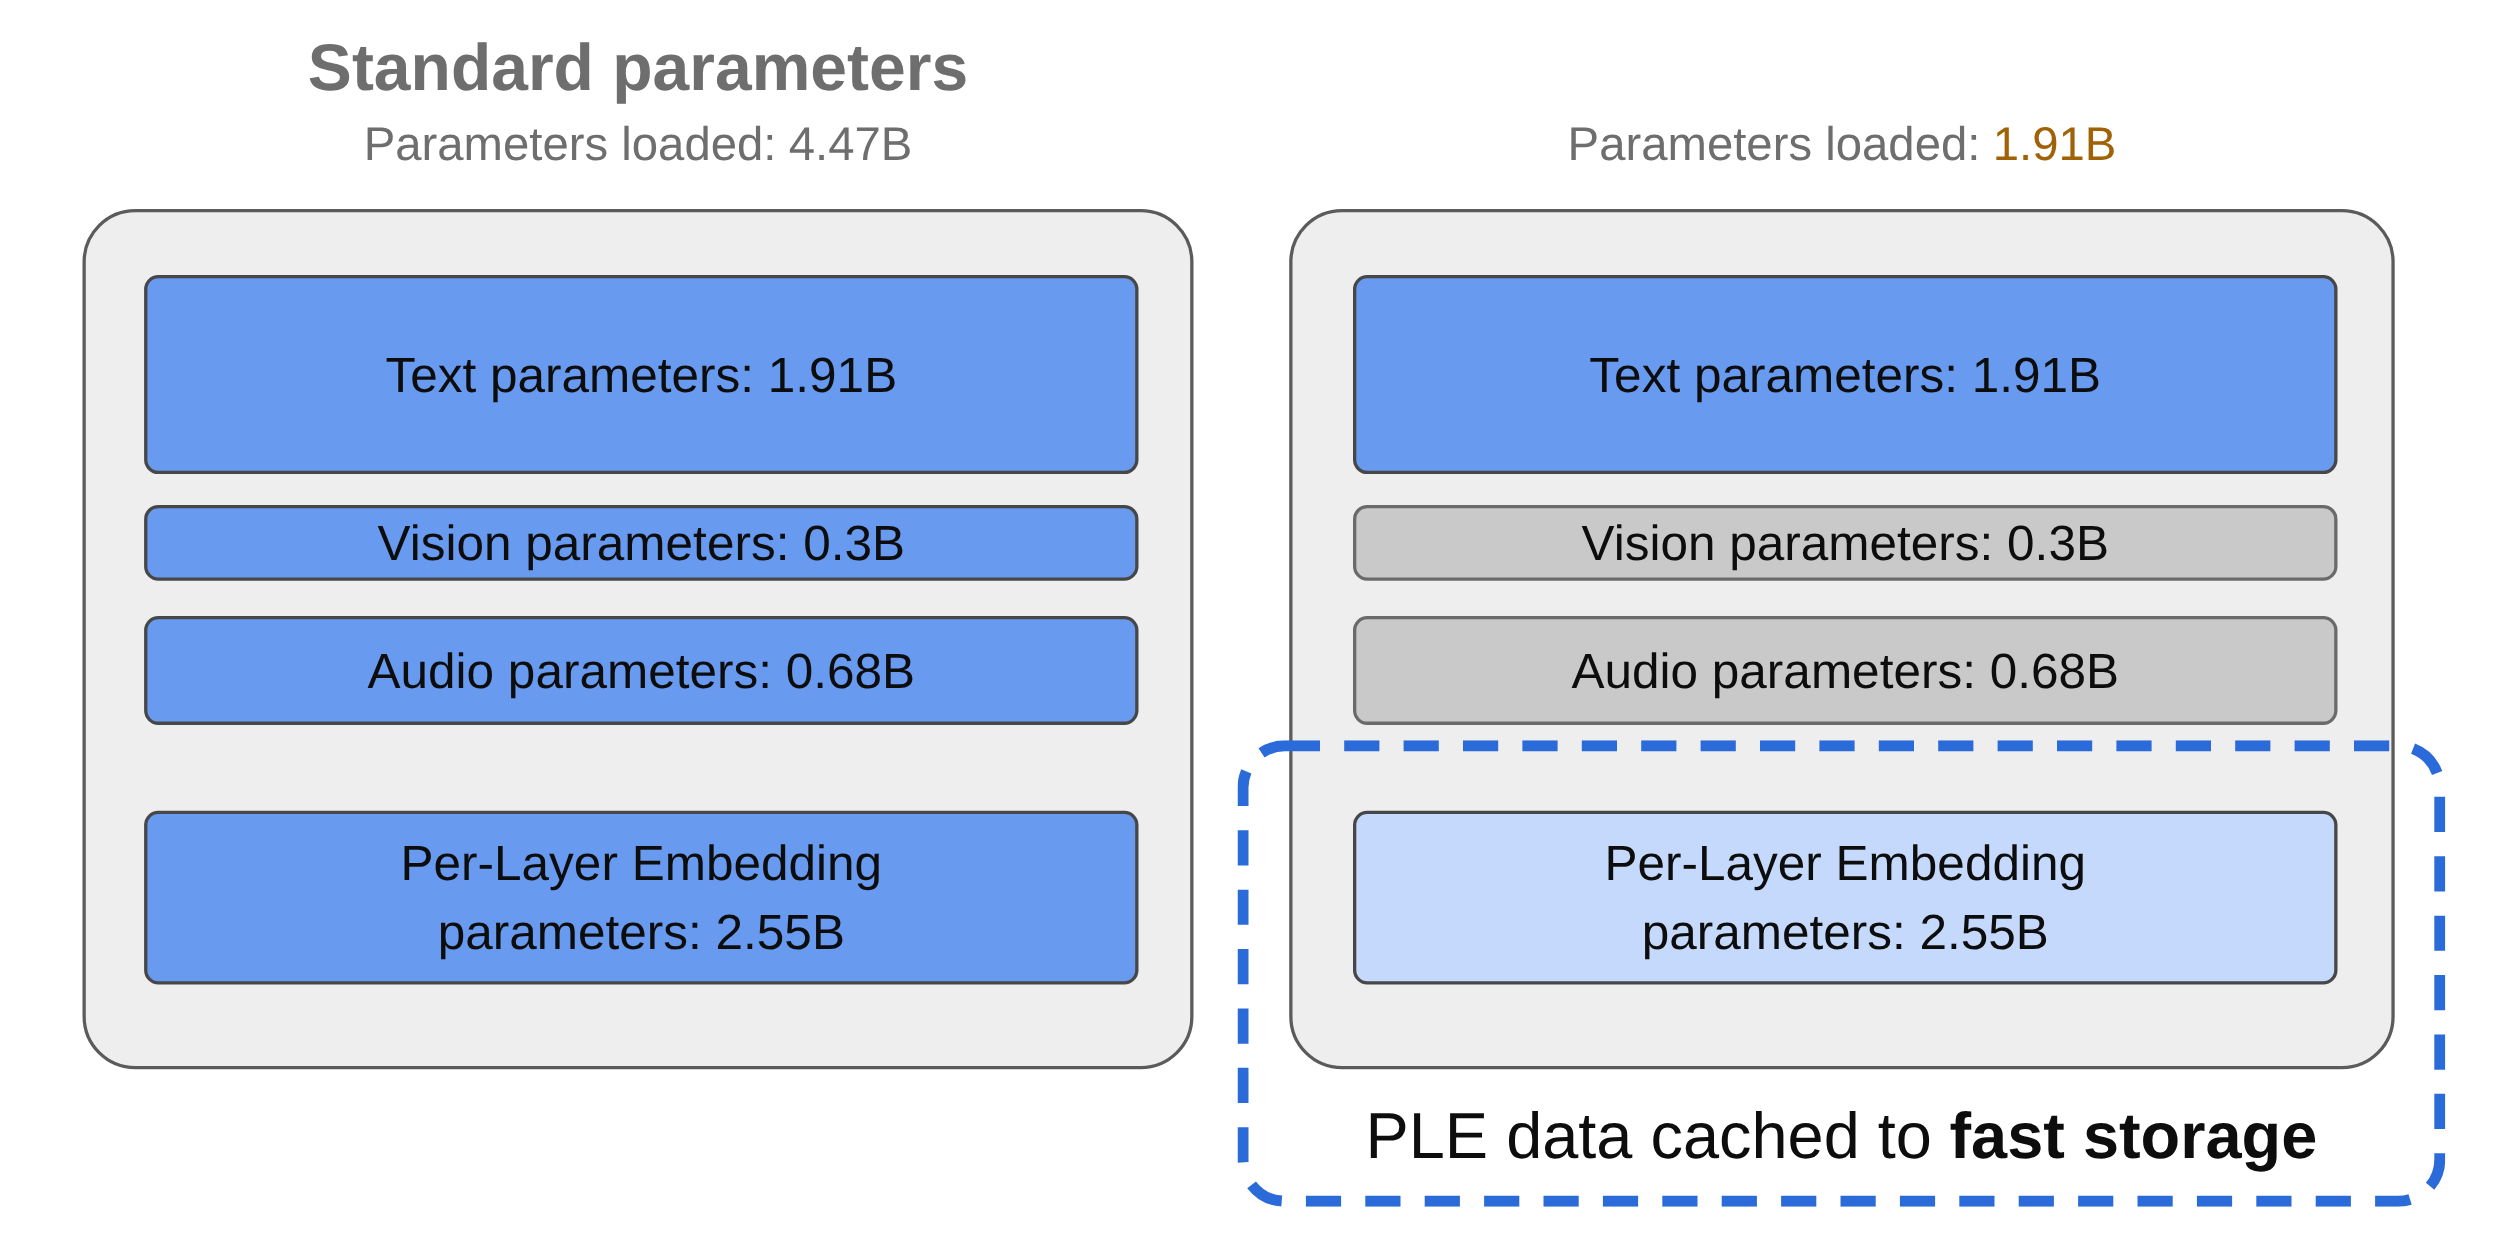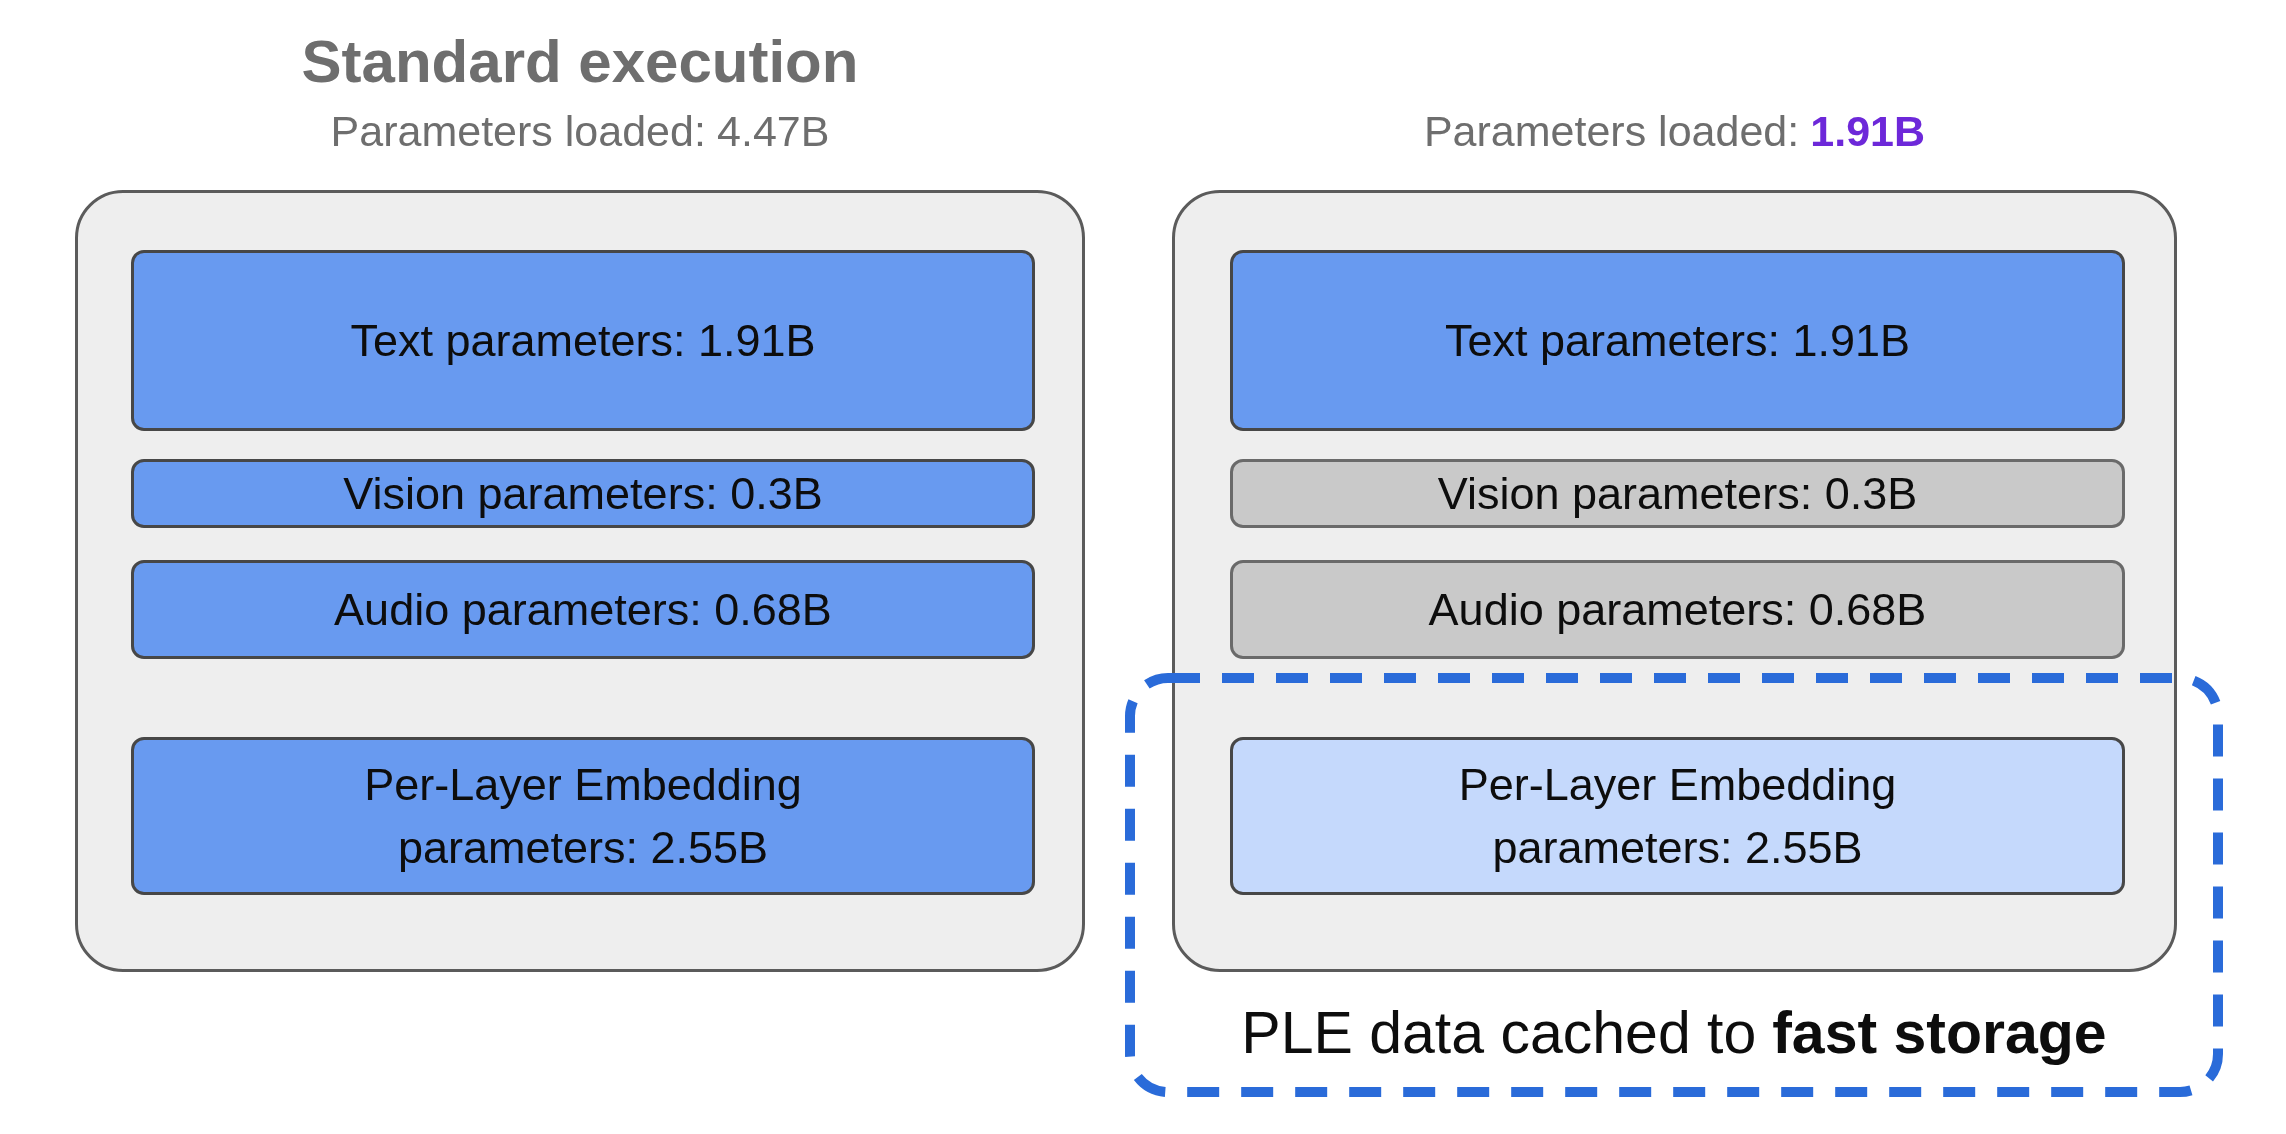--- a/index.html
+++ b/index.html
@@ -28,21 +28,21 @@
     color:var(--heading-text);
     text-align:center;white-space:nowrap;
   }
   .panel-subtitle{
     position:absolute;top:106px;
     font-size:43px;font-weight:400;line-height:1.2;
     color:var(--heading-text);
     text-align:center;white-space:nowrap;
   }
   .panel-subtitle .sub-value{margin-left:0.26em;}
-  .panel-subtitle .sub-value.bold{font-weight:700;color:#6d28d9;}
+  .panel-subtitle .sub-value.bold{font-weight:400;color:#a16207;}
   .container-box{
     position:absolute;top:190px;height:782px;
     background:var(--panel-bg);
     border:3px solid var(--panel-border);
     border-radius:48px;
     box-sizing:border-box;
     padding-left:18px;
   }
   .pbox{
     position:absolute;
@@ -71,21 +71,21 @@
     text-align:center;font-size:59px;line-height:1.2;color:var(--box-text);
     white-space:nowrap;
   }
   .cache-caption .cap-bold{font-weight:700;margin-left:0.27em;}
 </style>
 </head>
 <body>
 
 <div class="canvas">
 
-  <div class="panel-title" style="left:75px;width:1010px;">Standard execution</div>
+  <div class="panel-title" style="left:75px;width:1010px;">Standard parameters</div>
 
   <div class="panel-subtitle" style="left:75px;width:1010px;">
     <span class="sub-label">Parameters loaded:</span><span class="sub-value">4.47B</span>
   </div>
 
   <div class="container-box panel-left" style="left:75px;width:1010px;">
 
     <div class="pbox row-text" data-state="loaded">
       <span class="plabel">Text parameters: 1.91B</span>
     </div>

